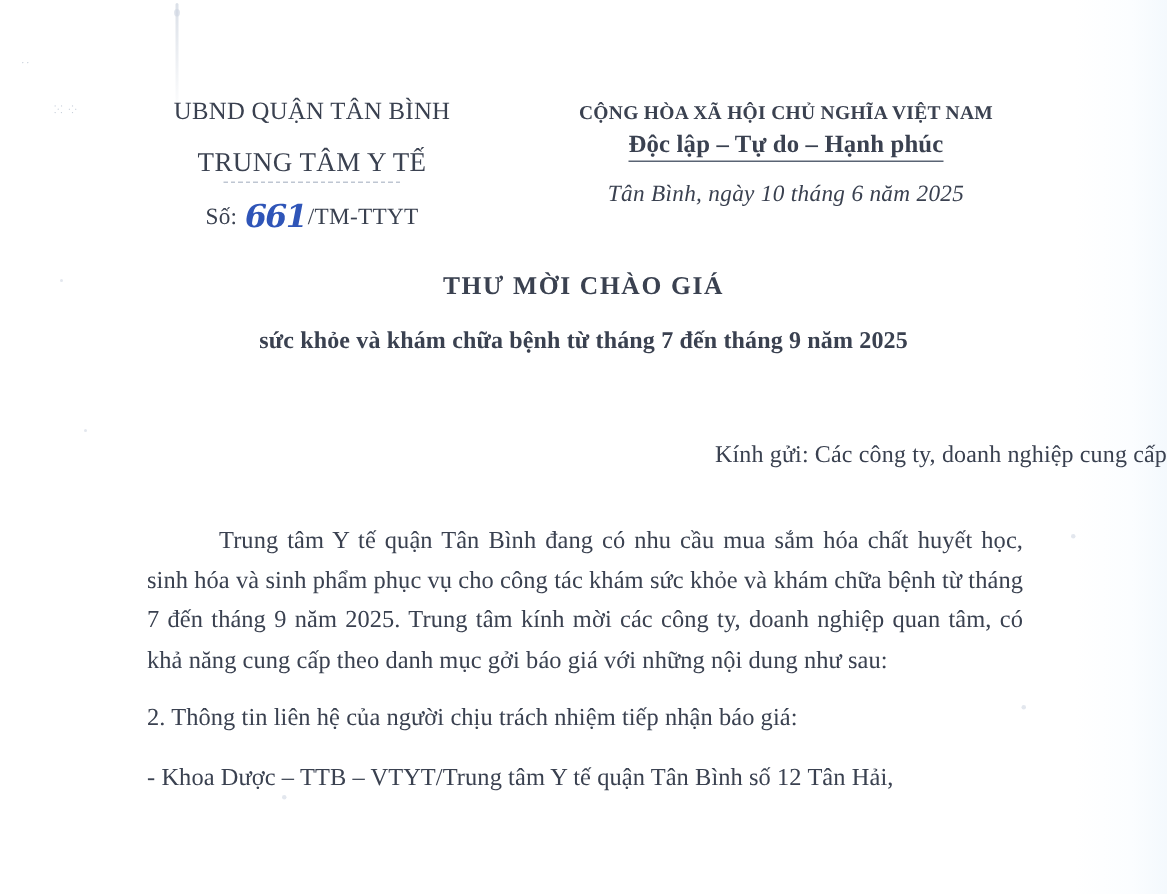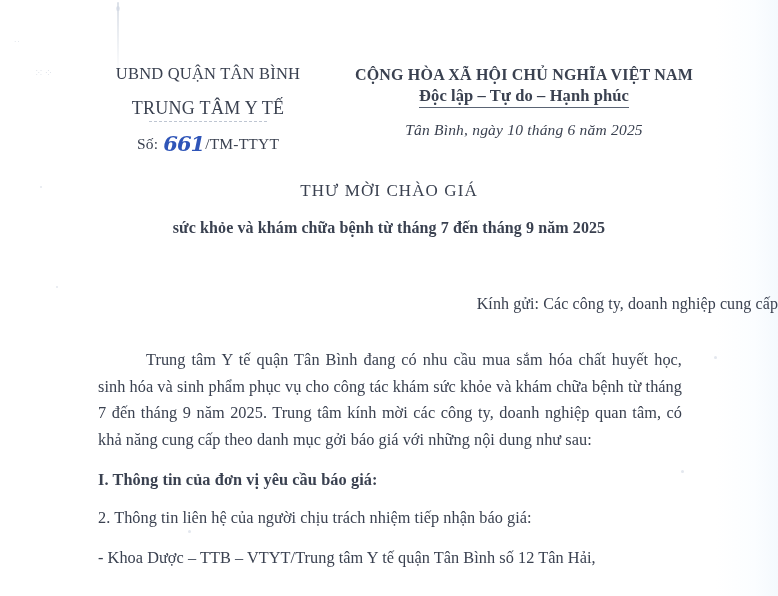--- a/index.html
+++ b/index.html
@@ -99,21 +99,21 @@
     font-family: "DejaVu Serif", serif;
     color: #2f55b8;
     font-size: 21px;
     font-style: italic;
     font-weight: bold;
     letter-spacing: -1px;
     vertical-align: -2px;
     padding: 0 1px;
   }
   .nation-line1 {
-    font-size: 16px;
+    font-size: 13px;
     font-weight: bold;
     letter-spacing: .2px;
     line-height: 21px;
     white-space: nowrap;
     text-align: center;
   }
   .nation-line2 {
     font-size: 16.5px;
     font-weight: bold;
     line-height: 21px;
@@ -134,21 +134,21 @@
   
   .title-block {
     position: absolute;
     top: 180px;
     left: 60px;
     right: 60px;
     text-align: center;
   }
   .doc-title {
     font-size: 17px;
-    font-weight: normal;
+    font-weight: bold;
     letter-spacing: 1.1px;
     line-height: 22px;
   }
   .doc-subtitle {
     margin-top: 11px;
     font-size: 16px;
     font-weight: bold;
     line-height: 30px;
     letter-spacing: .1px;
   }
@@ -241,21 +241,20 @@
     <div class="doc-subtitle">
       <div>sức khỏe và khám chữa bệnh từ tháng 7 đến tháng 9 năm 2025</div>
     </div>
   </div>
 
   <div class="kinh-gui">Kính gửi: Các công ty, doanh nghiệp cung cấp</div>
 
   <div class="body-text">
     <div class="para"><span class="indent"></span><span>Trung tâm Y tế quận Tân Bình đang có nhu cầu mua sắm hóa chất huyết học, sinh hóa và sinh phẩm phục vụ cho công tác khám sức khỏe và khám chữa bệnh từ tháng 7 đến tháng 9 năm 2025. Trung tâm kính mời các công ty, doanh nghiệp quan tâm, có khả năng cung cấp theo danh mục gởi báo giá với những nội dung như sau:</span></div>
 
-    <div class="sec-heading">I. Thông tin của đơn vị yêu cầu báo giá:</div>
 
 
     <div class="sec-item">2. Thông tin liên hệ của người chịu trách nhiệm tiếp nhận báo giá:</div>
 
     <div class="addr-block">
       <div class="l1">- Khoa Dược  – TTB – VTYT/Trung tâm Y tế quận Tân Bình số 12 Tân Hải,</div>
 
     </div>
   </div>
 

